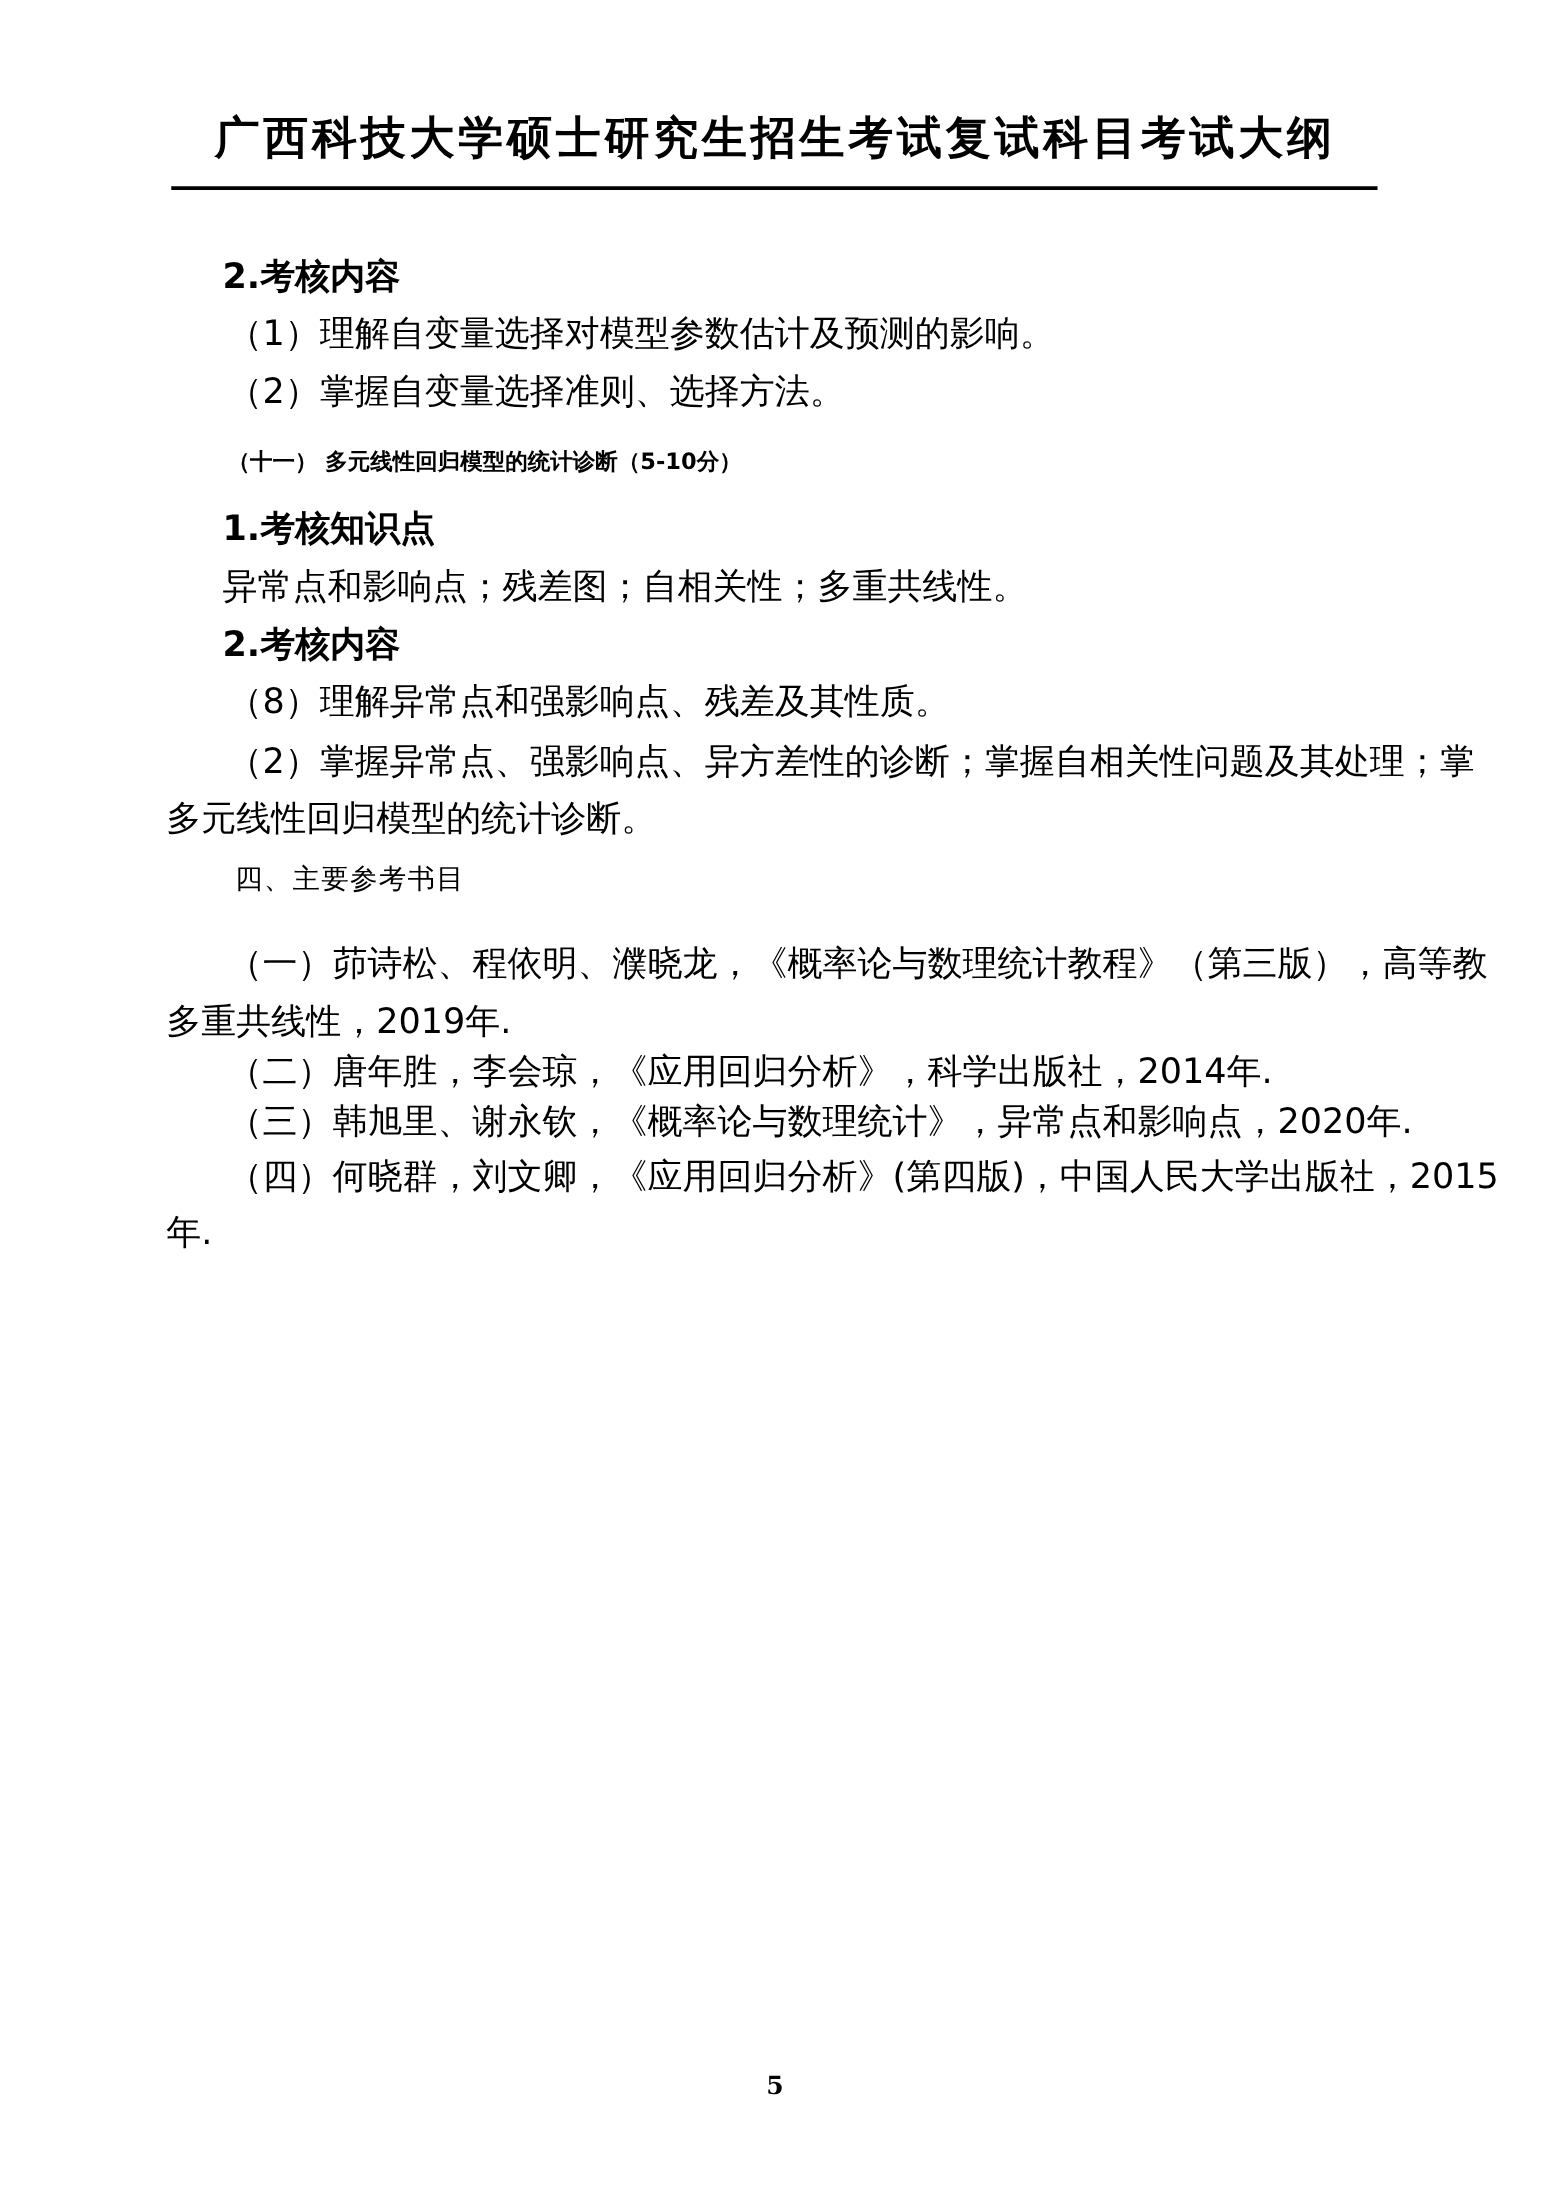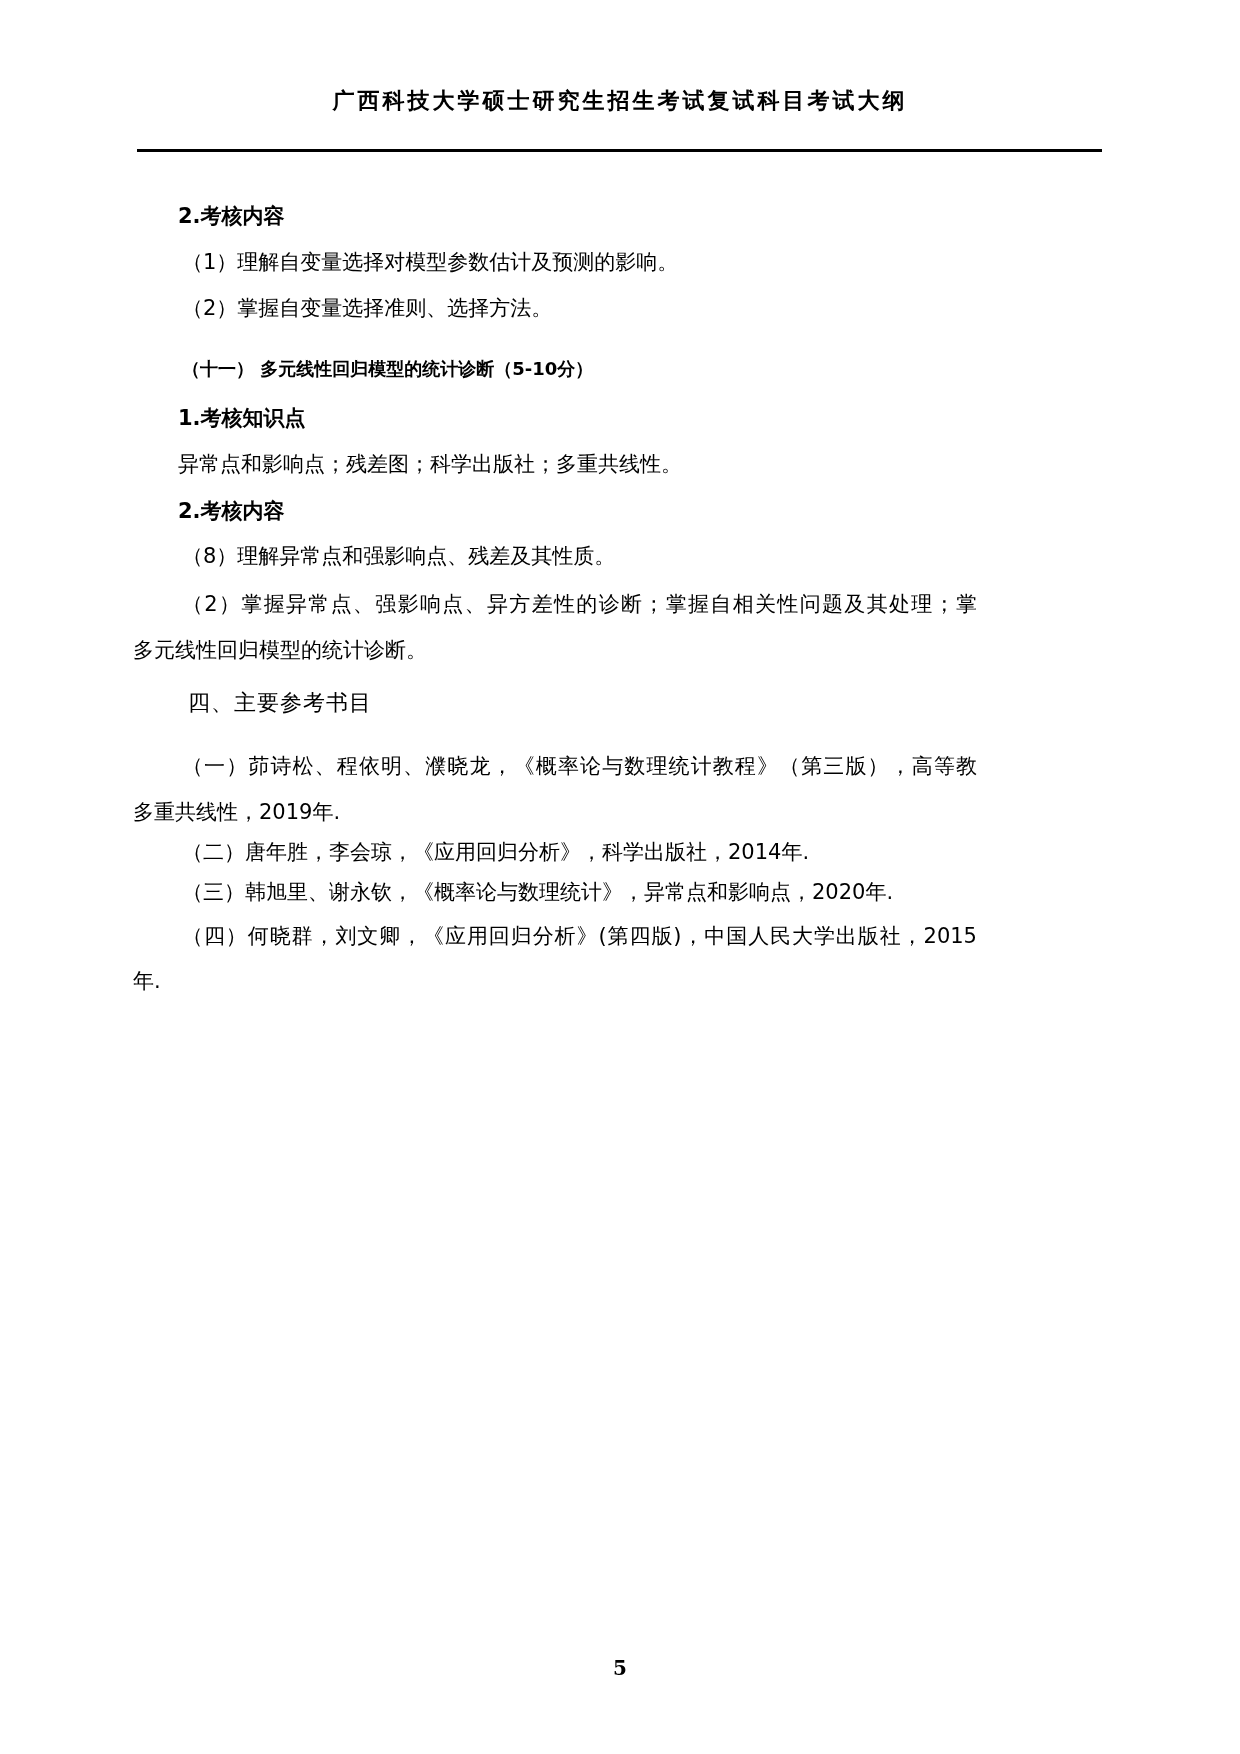--- a/index.html
+++ b/index.html
@@ -2,28 +2,28 @@
 <html><head>
   <meta charset="utf-8">
   <style>
     html, body { margin: 0; padding: 0; background: #ffffff; }
     body {
       width: 1240px; height: 1754px; position: relative; overflow: hidden;
       font-family: "DejaVu Serif", "Liberation Serif", serif; color: #000;
     }
     .header-title {
       position: absolute; left: 130px; top: 86px; width: 980px;
-      text-align: center; font-size: 22px; font-weight: bold; letter-spacing: 3px;
+      text-align: center; font-size: 36px; font-weight: bold; letter-spacing: 3px;
       font-family: Liberation Sans, sans-serif;
     }
     .header-rule {
       position: absolute; left: 137px; top: 149px; width: 965px; height: 3px; background: #000;
     }
     .line {
-      position: absolute; font-size: 21px; white-space: nowrap;
+      position: absolute; font-size: 28px; white-space: nowrap;
       font-family: "DejaVu Sans", "Liberation Sans", sans-serif;
     }
     .bold { font-weight: bold; }
     .h3 { font-size: 18px; font-weight: bold; }
     .h2 { font-size: 22px; font-weight: normal; letter-spacing: 1px; }
     .justify { width: 955px; text-align: justify; text-align-last: justify; }
     .page-num {
       position: absolute; left: 0; width: 1240px; top: 1656px; text-align: center;
       font-size: 20px; font-weight: bold; font-family: "DejaVu Serif", serif;
     }
@@ -33,21 +33,21 @@
 
 <div class="header-title">广西科技大学硕士研究生招生考试复试科目考试大纲</div>
 <div class="header-rule"></div>
 
 <div class="line bold" style="left:178px; top:202px;">2.考核内容</div>
 <div class="line" style="left:182px; top:248px;">（1）理解自变量选择对模型参数估计及预测的影响。</div>
 <div class="line" style="left:182px; top:294px;">（2）掌握自变量选择准则、选择方法。</div>
 
 <div class="line h3" style="left:182px; top:357px;">（十一） 多元线性回归模型的统计诊断（5-10分）</div>
 <div class="line bold" style="left:178px; top:404px;">1.考核知识点</div>
-<div class="line" style="left:178px; top:450px;">异常点和影响点；残差图；科学出版社；多重共线性。</div>
+<div class="line" style="left:178px; top:450px;">异常点和影响点；残差图；自相关性；多重共线性。</div>
 <div class="line bold" style="left:178px; top:497px;">2.考核内容</div>
 <div class="line" style="left:182px; top:542px;">（8）理解异常点和强影响点、残差及其性质。</div>
 <div class="line justify" style="left:182px; top:590px; width:795px;">（2）掌握异常点、强影响点、异方差性的诊断；掌握自相关性问题及其处理；掌</div>
 <div class="line" style="left:133px; top:636px;">多元线性回归模型的统计诊断。</div>
 
 <div class="line h2" style="left:188px; top:688px;">四、主要参考书目</div>
 <div class="line justify" style="left:182px; top:752px; width:795px;">（一）茆诗松、程依明、濮晓龙，《概率论与数理统计教程》（第三版），高等教</div>
 <div class="line" style="left:133px; top:798px;">多重共线性，2019年.</div>
 <div class="line" style="left:182px; top:838px;">（二）唐年胜，李会琼，《应用回归分析》，科学出版社，2014年.</div>
 <div class="line" style="left:182px; top:878px;">（三）韩旭里、谢永钦，《概率论与数理统计》，异常点和影响点，2020年.</div>

